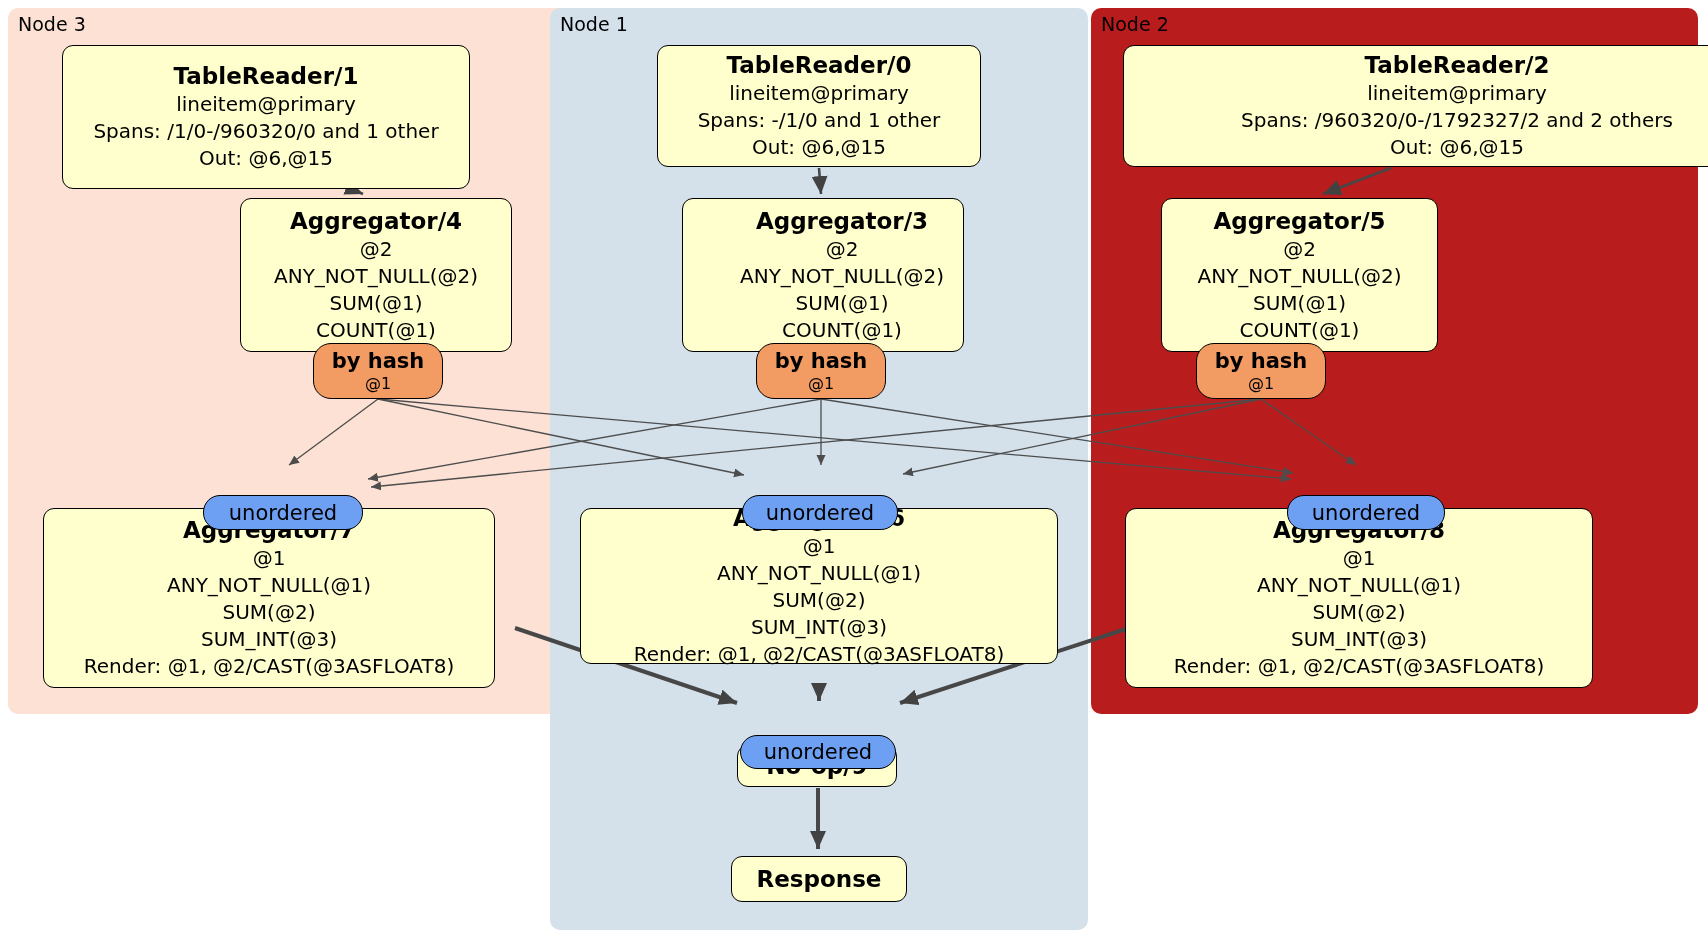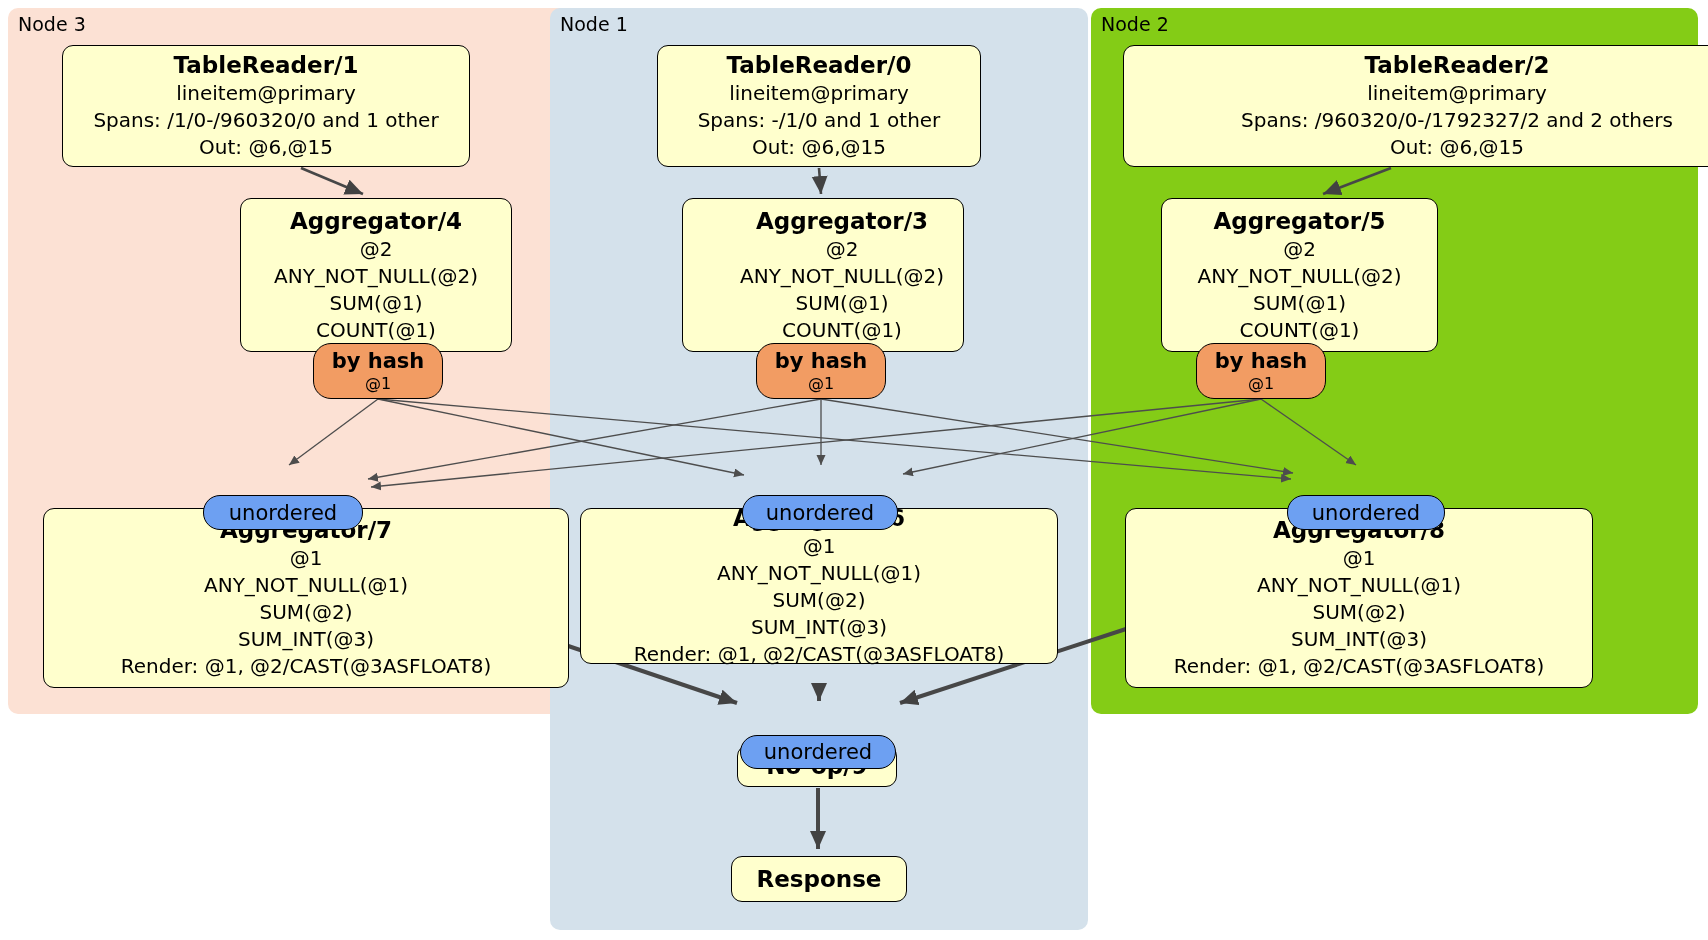--- a/index.html
+++ b/index.html
@@ -3,21 +3,21 @@
 <meta charset="utf-8">
 <style>
   html,body{margin:0;padding:0;background:#ffffff;}
   .canvas{
     position:relative;width:1708px;height:940px;overflow:hidden;
     font-family:"DejaVu Sans",sans-serif;color:#000;
   }
   .region{position:absolute;border-radius:10px;}
   .region-node3{left:8px;top:8px;width:539px;height:706px;background:#fce1d4;padding-left:36px;}
   .region-node1{left:550px;top:8px;width:538px;height:922px;background:#d4e1eb;}
-  .region-node2{left:1091px;top:8px;width:607px;height:706px;background:#84cc16;}
+  .region-node2{left:1091px;top:8px;width:607px;height:706px;background:#b91c1c;}
   .region-label{
     position:absolute;left:10px;top:5px;font-size:19px;color:#000;
   }
   .edges{position:absolute;left:0;top:0;z-index:2;}
   .edge-thin{stroke:#4d4d4d;stroke-width:1.3px;fill:none;}
   .edge-med{stroke:#474747;stroke-width:2.6px;fill:none;}
   .edge-thick{stroke:#474747;stroke-width:4px;fill:none;}
   .node{
     position:absolute;z-index:3;box-sizing:border-box;
     background:#ffffcd;border:1.6px solid #000;border-radius:11px;
@@ -79,21 +79,21 @@
     <line class="edge-thin" x1="1261" y1="399" x2="903" y2="474" marker-end="url(#mS)"></line>
     <line class="edge-thin" x1="1261" y1="399" x2="1356" y2="465" marker-end="url(#mS)"></line>
 
     <line class="edge-thick" x1="515" y1="628" x2="737" y2="703" marker-end="url(#mB)"></line>
     <line class="edge-thick" x1="819" y1="689" x2="819" y2="701" marker-end="url(#mB)"></line>
     <line class="edge-thick" x1="1129" y1="628" x2="900" y2="703" marker-end="url(#mB)"></line>
 
     <line class="edge-thick" x1="818" y1="788" x2="818" y2="849" marker-end="url(#mB)"></line>
   </svg>
 
-  <div class="node" style="left:62px;top:45px;width:408px;height:122px;">
+  <div class="node" style="left:62px;top:45px;width:408px;height:144px;">
     <div class="title">TableReader/1</div>
     <div class="line">lineitem@primary</div>
     <div class="line">Spans: /1/0-/960320/0 and 1 other</div>
     <div class="line">Out: @6,@15</div>
   </div>
   <div class="node" style="left:657px;top:45px;width:324px;height:122px;">
     <div class="title">TableReader/0</div>
     <div class="line">lineitem@primary</div>
     <div class="line">Spans: -/1/0 and 1 other</div>
     <div class="line">Out: @6,@15</div>
@@ -143,21 +143,21 @@
   <div class="sync" style="left:203px;top:470px;width:160px;height:35px;">
     <span>unordered</span>
   </div>
   <div class="sync" style="left:742px;top:470px;width:156px;height:35px;">
     <span>unordered</span>
   </div>
   <div class="sync" style="left:1287px;top:470px;width:158px;height:35px;">
     <span>unordered</span>
   </div>
 
-  <div class="node" style="left:43px;top:508px;width:526px;height:180px;">
+  <div class="node" style="left:43px;top:508px;width:452px;height:180px;">
     <div class="title">Aggregator/7</div>
     <div class="line">@1</div>
     <div class="line">ANY_NOT_NULL(@1)</div>
     <div class="line">SUM(@2)</div>
     <div class="line">SUM_INT(@3)</div>
     <div class="line">Render: @1, @2/CAST(@3ASFLOAT8)</div>
   </div>
   <div class="node" style="left:580px;top:508px;width:478px;height:156px;">
     <div class="title">Aggregator/6</div>
     <div class="line">@1</div>

